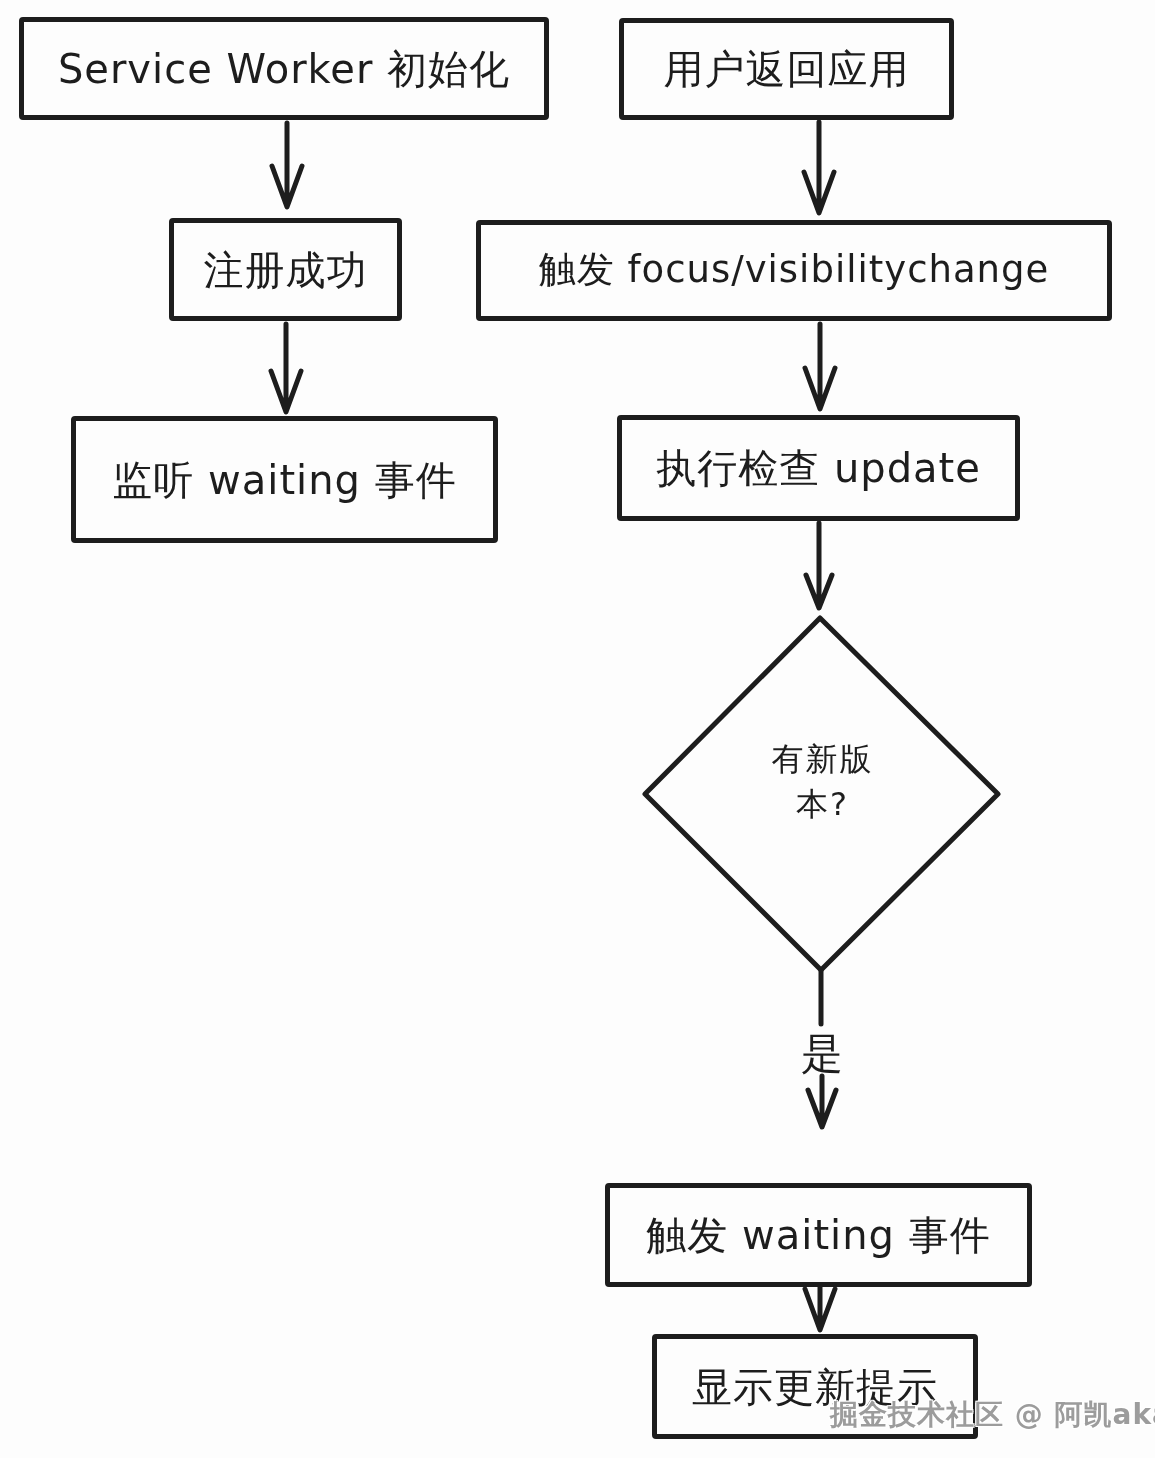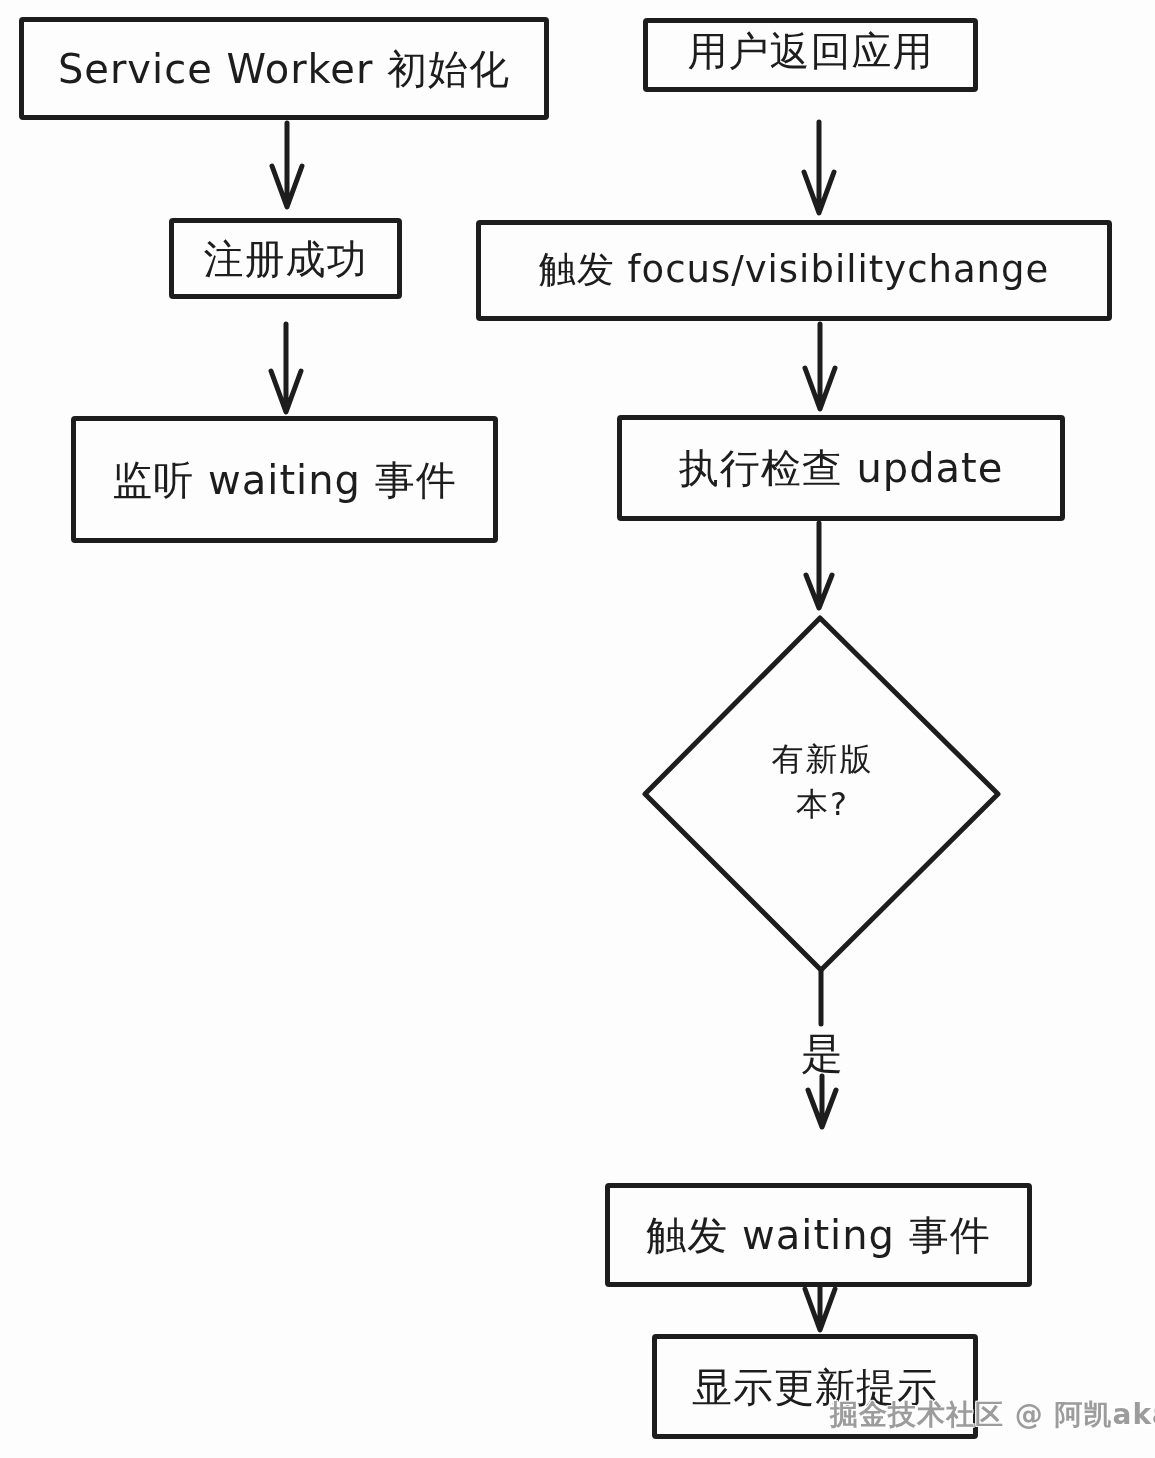--- a/index.html
+++ b/index.html
@@ -43,25 +43,25 @@
     align-items: center;
     justify-content: center;
     text-align: center;
     font-size: 40px;
     line-height: 1.15;
     color: #1d1d1d;
     letter-spacing: 1px;
     white-space: nowrap;
   }
   .node-sw-init          { left: 19px;  top: 17px;   width: 530px; height: 103px; }
-  .node-register-success { left: 169px; top: 218px;  width: 233px; height: 81px; }
+  .node-register-success { left: 169px; top: 218px;  width: 233px; height: 103px; }
   .node-listen-waiting   { left: 71px;  top: 416px;  width: 427px; height: 127px; }
-  .node-user-return      { left: 643px; top: 18px;   width: 335px; height: 74px; font-family: Liberation Mono, monospace; }
+  .node-user-return      { left: 619px; top: 18px;   width: 335px; height: 102px; }
   .node-trigger-focus    { left: 476px; top: 220px;  width: 636px; height: 101px; font-size: 37px; }
-  .node-check-update     { left: 617px; top: 415px;  width: 448px; height: 106px; }
+  .node-check-update     { left: 617px; top: 415px;  width: 403px; height: 106px; }
   .node-trigger-waiting  { left: 605px; top: 1135px; width: 427px; height: 104px; margin-top: 48px; }
   .node-show-prompt      { left: 652px; top: 1334px; width: 326px; height: 105px; }
   .diamond-label {
     position: absolute;
     left: 700px;
     top: 737px;
     width: 245px;
     text-align: center;
     font-size: 32px;
     line-height: 1.4;

